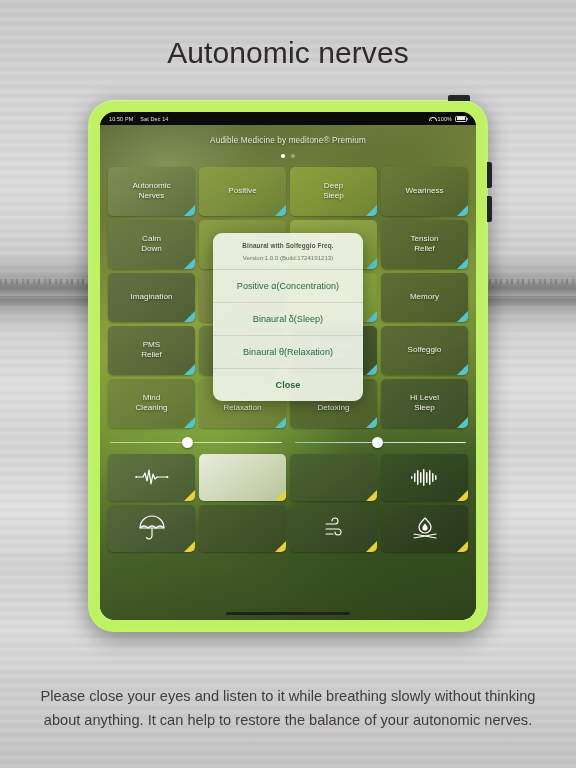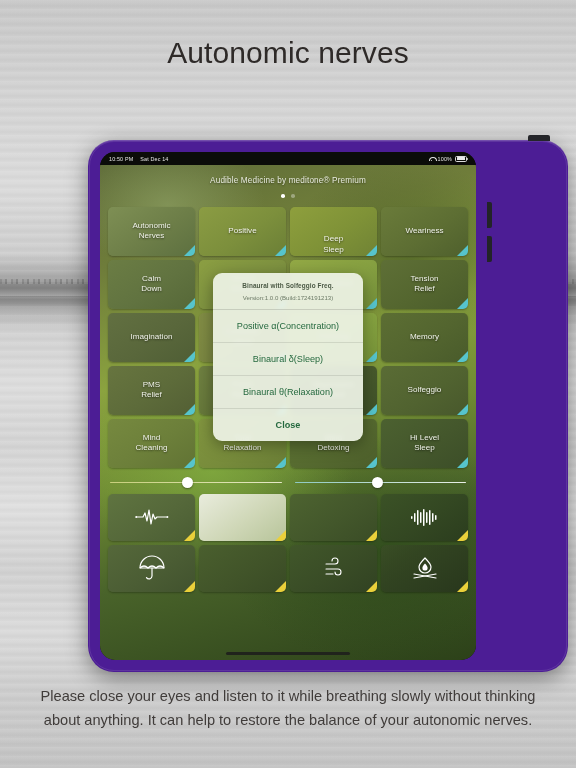--- a/index.html
+++ b/index.html
@@ -82,28 +82,27 @@
     font-size: 14.6px;
     line-height: 23.5px;
     color: #403c3a;
   }
 
   
   #tablet {
     position: absolute;
     left: 88px;
     top: 100px;
-    width: 480px;
+    width: 400px;
     height: 532px;
-    background: #4c1d95;
+    background: #bef264;
     border-radius: 26px;
     box-shadow:
       0 6px 22px rgba(0,0,0,0.42),
       0 1px 0 rgba(255,255,255,0.22) inset;
-    margin-top: 40px;
   }
   #tablet::before { 
     content: "";
     position: absolute;
     inset: 1px;
     border-radius: 25px;
     border: 1px solid rgba(255,255,255,0.10);
     pointer-events: none;
   }
   .side-btn {
@@ -229,21 +228,21 @@
     right: 0; bottom: 0;
     width: 0; height: 0;
     border-style: solid;
     border-width: 0 0 11px 11px;
     border-color: transparent transparent #56c4cc transparent;
     z-index: 3;
   }
   
   .t0  { background: linear-gradient(145deg,#7e8f54,#6d7e48 55%,#5d7040); }
   .t1  { background: linear-gradient(145deg,#8b9c43,#7c8f3c 55%,#6b7f36); }
-  .t2  { background: linear-gradient(145deg,#8e9f3d,#7f9237 55%,#708335); align-items: flex-end; }
+  .t2  { background: linear-gradient(145deg,#8e9f3d,#7f9237 55%,#708335); }
   .t3  { background: linear-gradient(145deg,#6a7b3a,#5d6e33 55%,#4f602d); }
   .t4  { background: linear-gradient(145deg,#6b7d44,#617340 55%,#566838); }
   .t5  { background: linear-gradient(145deg,#8b9e42,#7e9240 55%,#6e8338); }
   .t6  { background: linear-gradient(145deg,#93a945,#86a041 55%,#74903a); }
   .t7  { background: linear-gradient(145deg,#5e6f36,#54662f 55%,#4a5c2b); }
   .t8  { background: linear-gradient(145deg,#627041,#59673b 55%,#4f5e35); text-align: right; }
   .t9  { background: linear-gradient(145deg,#828d45,#7a8741 55%,#6d7b3b); }
   .t10 { background: linear-gradient(145deg,#93ad45,#86a340 55%,#769338); }
   .t11 { background: linear-gradient(145deg,#5c6e33,#53652f 55%,#495b2b); }
   .t12 { background: linear-gradient(145deg,#67753f,#5d6b3a 55%,#535f34); }

